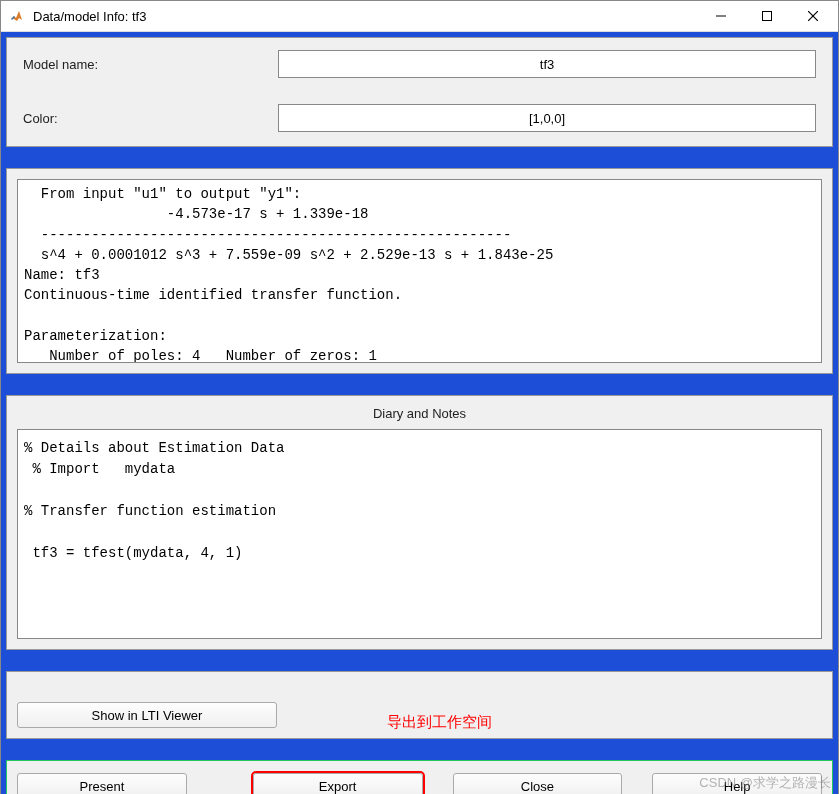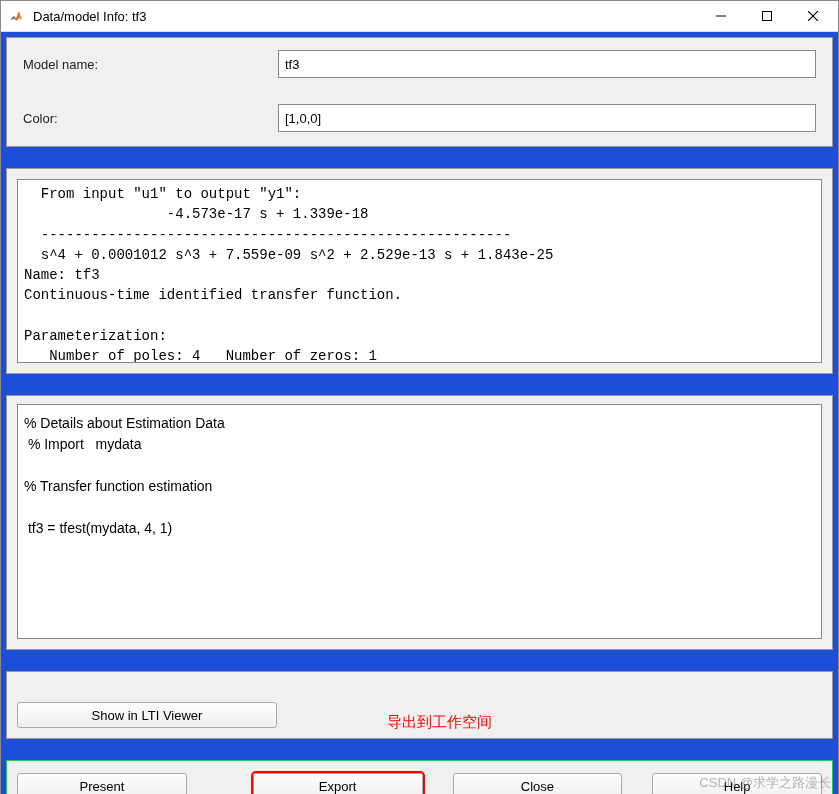--- a/index.html
+++ b/index.html
@@ -77,20 +77,21 @@
       color: #222;
     }
     .form-input {
       flex: 1;
       height: 28px;
       border: 1px solid #888;
       background: #fff;
       padding: 2px 6px;
       font-size: 13px;
       font-family: Tahoma, sans-serif;
+      text-align: center;
     }
     .info-panel {
       border: 1px solid #999;
       background: #f0f0f0;
       padding: 10px;
       height: 206px;
     }
     .info-box {
       border: 1px solid #888;
       background: #fff;
@@ -116,21 +117,21 @@
       text-align: center;
       font-size: 13px;
       color: #222;
       padding: 2px 0 8px 0;
     }
     .diary-box {
       flex: 1;
       border: 1px solid #888;
       background: #fff;
       padding: 8px 6px;
-      font-family: Liberation Sans, sans-serif;
+      font-family: Liberation Mono, monospace;
       font-size: 14px;
       line-height: 1.5;
       white-space: pre;
       color: #000;
       overflow: auto;
     }
     .lti-panel {
       border: 1px solid #999;
       background: #f0f0f0;
       padding: 10px;
@@ -239,20 +240,21 @@
   --------------------------------------------------------
   s^4 + 0.0001012 s^3 + 7.559e-09 s^2 + 2.529e-13 s + 1.843e-25
 Name: tf3
 Continuous-time identified transfer function.
 
 Parameterization:
    Number of poles: 4   Number of zeros: 1</div>
     </div>
 
     <div class="diary-panel">
+      <div class="diary-title">Diary and Notes</div>
       <div class="diary-box">% Details about Estimation Data
  % Import   mydata
 
 % Transfer function estimation
 
  tf3 = tfest(mydata, 4, 1)</div>
     </div>
 
     <div class="lti-panel">
       <button class="btn lti-btn">Show in LTI Viewer</button>

